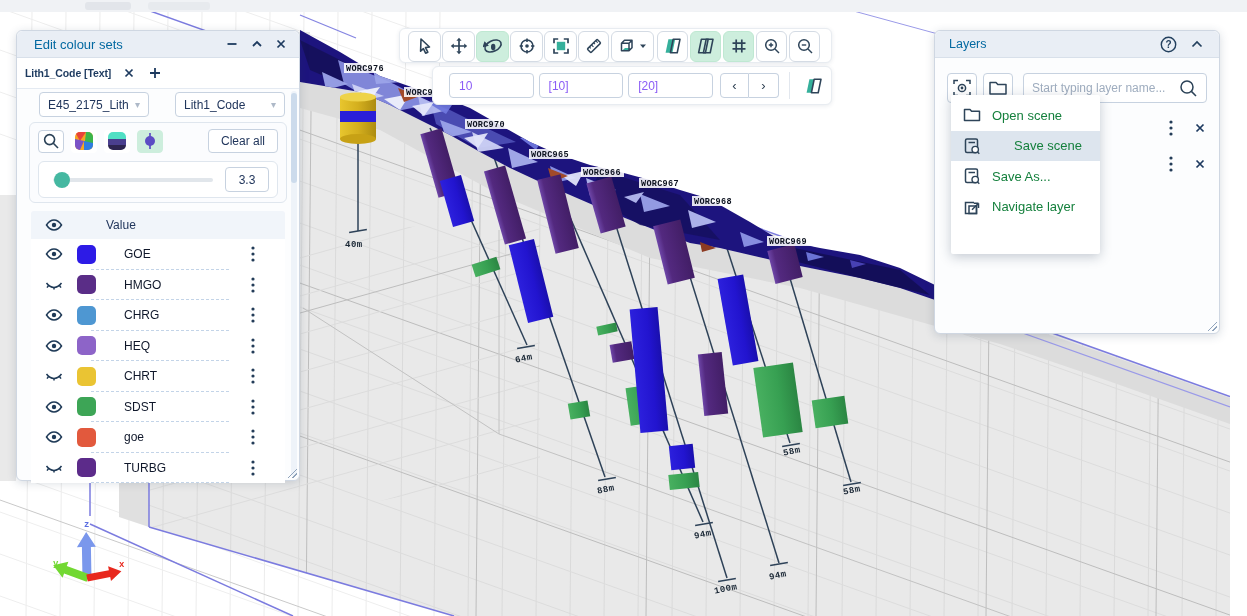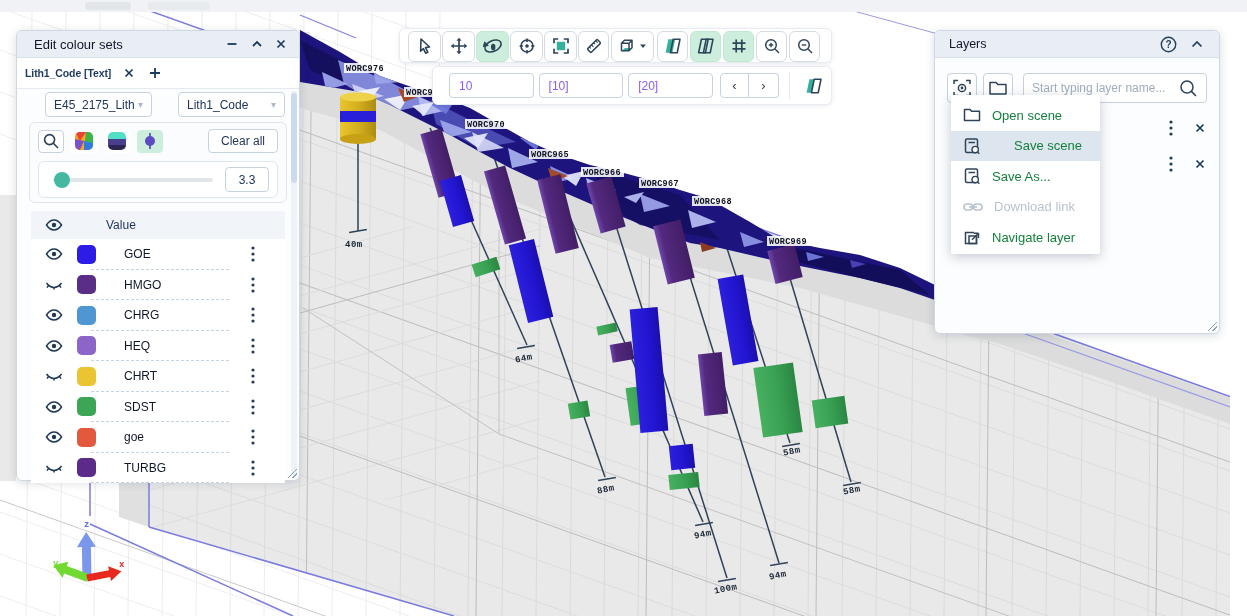--- a/index.html
+++ b/index.html
@@ -1,27 +1,27 @@
 <!DOCTYPE html>
 <html><head><meta charset="utf-8"><style>
 * { margin:0; padding:0; box-sizing:border-box; }
 html,body { width:1247px; height:616px; overflow:hidden; background:#fff;
   font-family:"Liberation Sans", sans-serif; }
 .topstrip { position:absolute; left:0; top:0; width:1247px; height:12px; background:#f0f2f5; }
 .panel { position:absolute; background:#fcfdfe; border:1px solid #cfd7e2; border-radius:6px;
   box-shadow:0 2px 10px rgba(40,60,90,.18); }
 .phead { height:27px; background:#e9eef5; border-radius:6px 6px 0 0; border-bottom:1px solid #d8e0ea;
-  display:flex; align-items:center; color:#0f172a; font-size:13px; }
+  display:flex; align-items:center; color:#0369a1; font-size:13px; }
 #ecs { left:16px; top:30px; width:284px; height:451px; }
 #ecs .phead { padding-left:17px; }
 .winbtns { margin-left:auto; display:flex; gap:13px; padding-right:13px; align-items:center; }
 .tabrow { height:31px; display:flex; align-items:center; background:#fff; border-bottom:1px solid #e4eaf2; }
 .tabname { font-size:10.5px; font-weight:bold; color:#1d3a5f; padding-left:8px; letter-spacing:-0.1px; }
 .tabx { margin-left:13px; display:flex; } .tabplus { margin-left:15px; display:flex; }
-.selrow { display:flex; gap:26px; padding:3px 14px 5px 28px; }
+.selrow { display:flex; gap:26px; padding:3px 14px 5px 22px; }
 .sel { flex:1; height:25px; border:1px solid #c7d2e0; border-radius:4px; background:#fff;
   font-size:12px; color:#21365c; display:flex; align-items:center; padding:0 8px; }
 .sel .cv { margin-left:auto; color:#aeb9c8; font-size:10px; }
 .secbox { margin:0 12px; border:1px solid #dfe6ee; border-radius:6px; background:#fbfcfe; padding:6px 8px 4px 8px; }
 .irow { display:flex; align-items:center; gap:7px; }
 .ibtn { width:26px; height:23px; border:1px solid #c7d2e0; border-radius:4px; background:#fff;
   display:flex; align-items:center; justify-content:center; }
 .ibtn.na { border:none; }
 .ibtn.act { background:#cdeedd; border-color:#cdeedd; }
 .clearall { margin-left:auto; height:24px; border:1px solid #c7d2e0; border-radius:4px; background:#fff;
@@ -837,30 +837,20 @@
     </div>
   <div class="mitem">
       <svg width="18" height="18" viewBox="0 0 18 18" fill="none">
         <rect x="2.5" y="2" width="12" height="13.5" rx="1.5" stroke="#2e4459" stroke-width="1.5"></rect>
         <path d="M5.5 5.5 H12" stroke="#2e4459" stroke-width="1.5"></path>
         <circle cx="12.2" cy="12.6" r="3.2" fill="#fff" stroke="#2e4459" stroke-width="1.4"></circle>
         <path d="M14.5 15 L16.3 16.8" stroke="#2e4459" stroke-width="1.4"></path>
       </svg>
       <span>Save As...</span>
     </div>
-  <div class="mitem dis">
-      <svg width="20" height="12" viewBox="0 0 20 12" fill="none">
-        <g stroke="#b9c3d0" stroke-width="1.6" fill="none">
-          <rect x="1" y="3" width="8.5" height="6" rx="3"></rect>
-          <rect x="10.5" y="3" width="8.5" height="6" rx="3"></rect>
-          <path d="M6 6 H14"></path>
-        </g>
-      </svg>
-      <span>Download link</span>
-    </div>
   <div class="mitem">
       <svg width="18" height="18" viewBox="0 0 18 18" fill="none">
         <path d="M13.5 7 V15.5 H2.5 V4.5 H11" stroke="#2e4459" stroke-width="1.5" fill="none"></path>
         <rect x="6" y="8" width="7.5" height="7.5" fill="none" stroke="#2e4459" stroke-width="1.5"></rect>
         <path d="M9 11.8 L15.5 5.3 M15.5 5.3 H10.8 M15.5 5.3 V10" stroke="#2e4459" stroke-width="1.5"></path>
       </svg>
       <span>Navigate layer</span>
     </div>
 </div>
 

